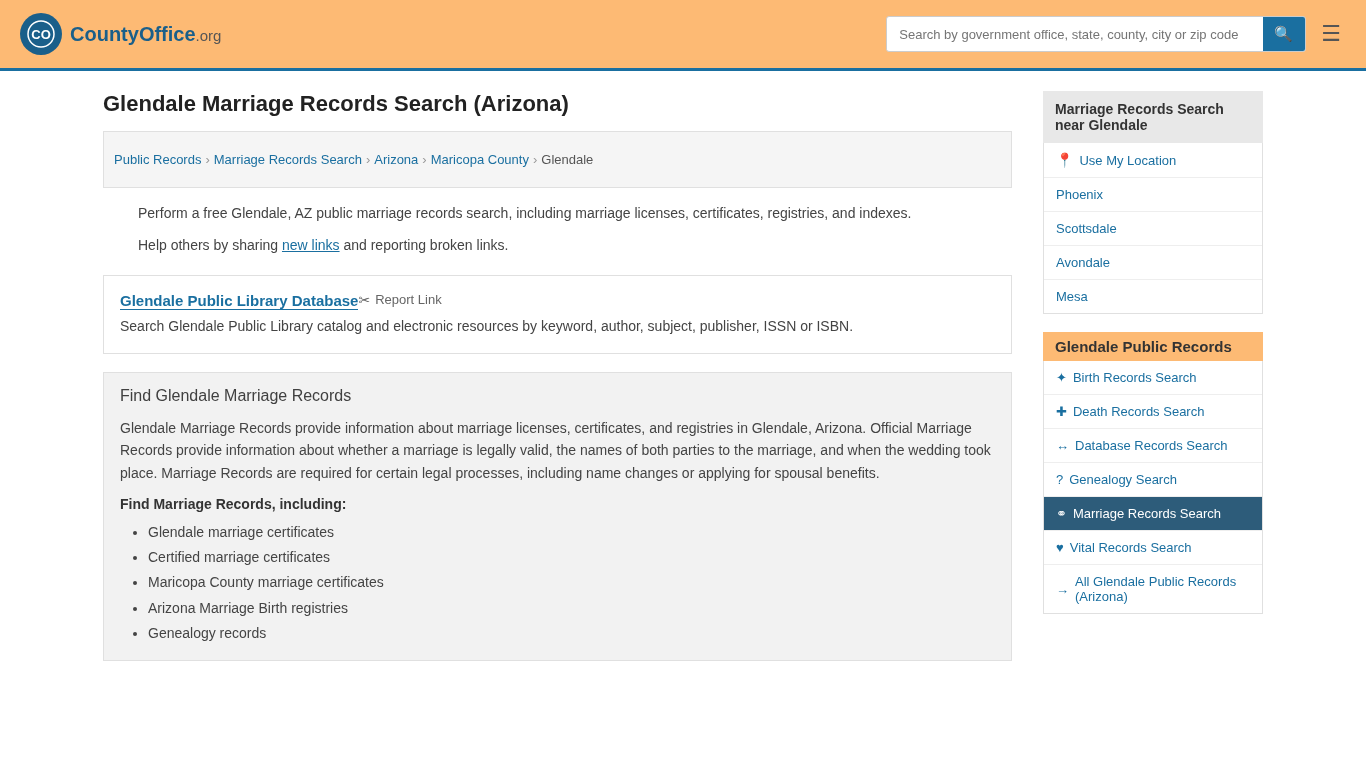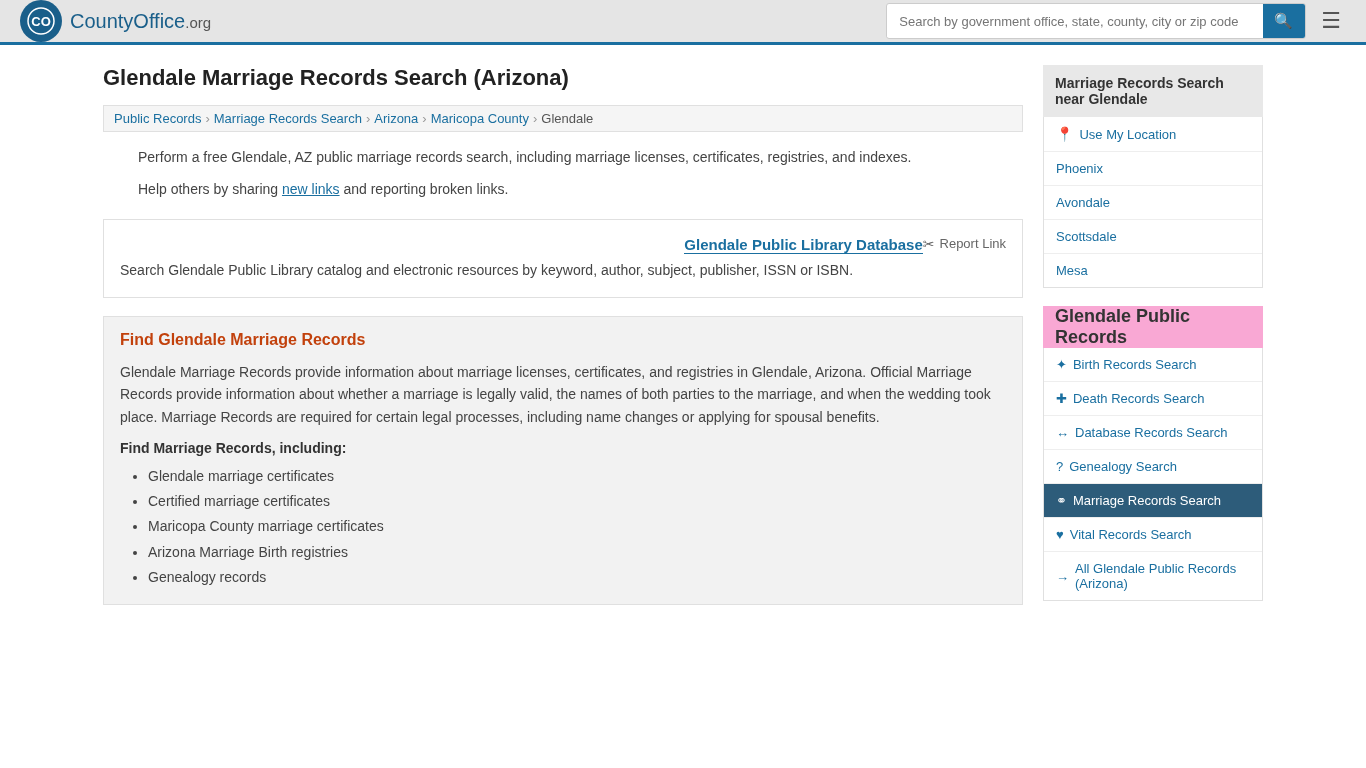--- a/index.html
+++ b/index.html
@@ -1,22 +1,22 @@
 <!DOCTYPE html>
 <html><head>
   <meta charset="utf-8">
   <style>
     * { box-sizing: border-box; margin: 0; padding: 0; }
     body { font-family: Arial, sans-serif; font-size: 14px; color: #333; background: #fff; }
 
     
     .header {
-      background: #e5e5e5;
+      background: #fdba74;
       border-bottom: 3px solid #1a6fa0;
-      padding: 0 20px;
+      padding: 13px 20px;
       display: flex;
       align-items: center;
       justify-content: space-between;
     }
     .logo-area {
       display: flex;
       align-items: center;
       gap: 8px;
     }
     .logo-circle {
@@ -66,21 +66,21 @@
       color: #555;
       padding: 5px;
     }
 
     
     .main-container {
       max-width: 1200px;
       margin: 0 auto;
       padding: 20px 20px;
       display: flex;
-      gap: 20px;
+      gap: 31px;
     }
     .content-area {
       flex: 1;
       min-width: 0;
     }
     .sidebar {
       width: 220px;
       flex-shrink: 0;
     }
 
@@ -94,21 +94,21 @@
 
     
     .breadcrumb {
       display: flex;
       align-items: center;
       flex-wrap: wrap;
       gap: 4px;
       font-size: 13px;
       color: #555;
       background: #f5f5f5;
-      padding: 5px 10px;
+      padding: 20px 10px;
       border: 1px solid #e0e0e0;
       margin-bottom: 14px;
     }
     .breadcrumb a {
       color: #1a6fa0;
       text-decoration: none;
     }
     .breadcrumb-sep { color: #999; }
 
     
@@ -126,21 +126,21 @@
 
     
     .resource-card {
       border: 1px solid #e0e0e0;
       margin: 18px 0;
       padding: 16px;
       background: #fff;
     }
     .resource-header {
       display: flex;
-      justify-content: flex-end;
+      justify-content: flex-start;
       align-items: flex-start;
       margin-bottom: 6px;
     }
     .resource-title {
       font-size: 15px;
       font-weight: bold;
       color: #1a6fa0;
       text-decoration: none;
       border-bottom: 1px solid #1a6fa0;
     }
@@ -170,22 +170,22 @@
 
     
     .find-section {
       background: #f2f2f2;
       border: 1px solid #e0e0e0;
       padding: 14px 16px;
       margin-top: 18px;
     }
     .find-section-title {
       font-size: 16px;
-      font-weight: bold;
-      color: #c2410c;
+      font-weight: normal;
+      color: #404040;
       margin-bottom: 12px;
     }
     .find-section-desc {
       font-size: 14px;
       line-height: 1.6;
       color: #444;
       margin-bottom: 12px;
     }
     .find-section-subtitle {
       font-size: 14px;
@@ -241,23 +241,23 @@
       font-size: 13px;
       color: #1a6fa0;
       text-decoration: none;
       cursor: pointer;
     }
 
     .sidebar-section2 {
       margin-top: 16px;
     }
     .sidebar-title2 {
-      background: #f9a8d4;
-      padding: 0 12px;
-      font-size: 18px;
+      background: #fdba74;
+      padding: 6px 12px;
+      font-size: 15px;
       font-weight: bold;
       color: #333;
       margin-bottom: 0;
     }
     .sidebar-records {
       list-style: none;
       padding: 0;
       border: 1px solid #e0e0e0;
       border-top: none;
     }
@@ -284,21 +284,21 @@
 
 <header class="header">
   <div class="logo-area">
     <div class="logo-circle">
       <svg width="28" height="28" viewBox="0 0 28 28" fill="none">
         <circle cx="14" cy="14" r="13" fill="#1a5f8a" stroke="white" stroke-width="1.5"></circle>
         <text x="14" y="19" text-anchor="middle" fill="white" font-size="13" font-weight="bold" font-family="Arial">CO</text>
       </svg>
     </div>
     <div>
-      <span style="font-size:20px;font-weight:normal;color:#1a5f8a;">CountyOffice</span><span style="font-size:15px;color:#555;">.org</span>
+      <span style="font-size:20px;font-weight:bold;color:#1a5f8a;">CountyOffice</span><span style="font-size:15px;color:#555;">.org</span>
     </div>
   </div>
   <div class="header-right">
     <div class="search-bar">
       <input type="text" placeholder="Search by government office, state, county, city or zip code" style="">
       <button>🔍</button>
     </div>
     <div class="menu-icon">☰</div>
   </div>
 </header>
@@ -360,24 +360,24 @@
         <li>
           <div class="use-my-loc">
             <span class="icon-loc">📍</span>
             <span>Use My Location</span>
           </div>
         </li>
         <li>
           <a href="#">Phoenix</a>
         </li>
         <li>
+          <a href="#">Scottsdale</a>
+        </li>
+        <li>
           <a href="#">Avondale</a>
-        </li>
-        <li>
-          <a href="#">Scottsdale</a>
         </li>
         <li>
           <a href="#">Mesa</a>
         </li>
       </ul>
     </div>
 
     <div class="sidebar-section2">
       <div class="sidebar-title2">Glendale Public Records</div>
       <ul class="sidebar-records">

